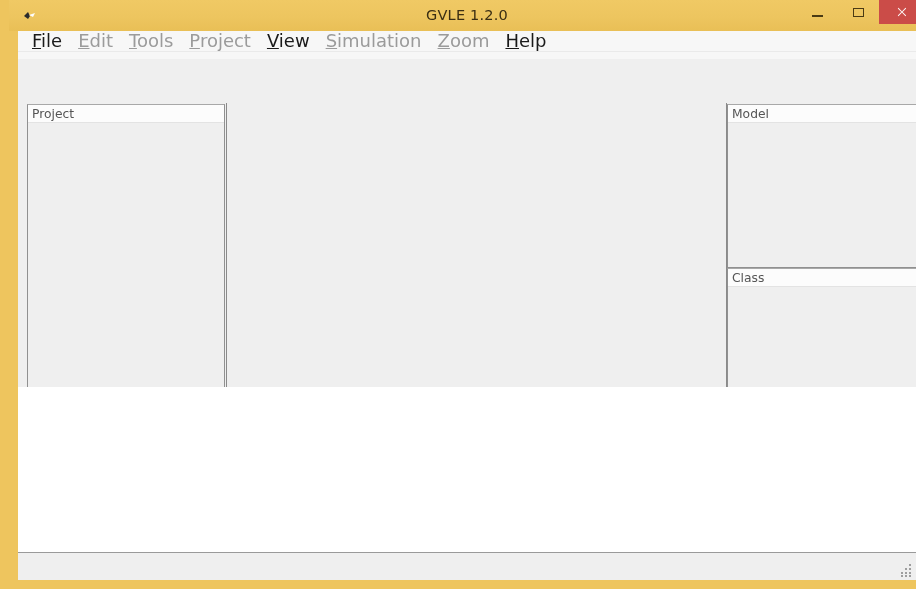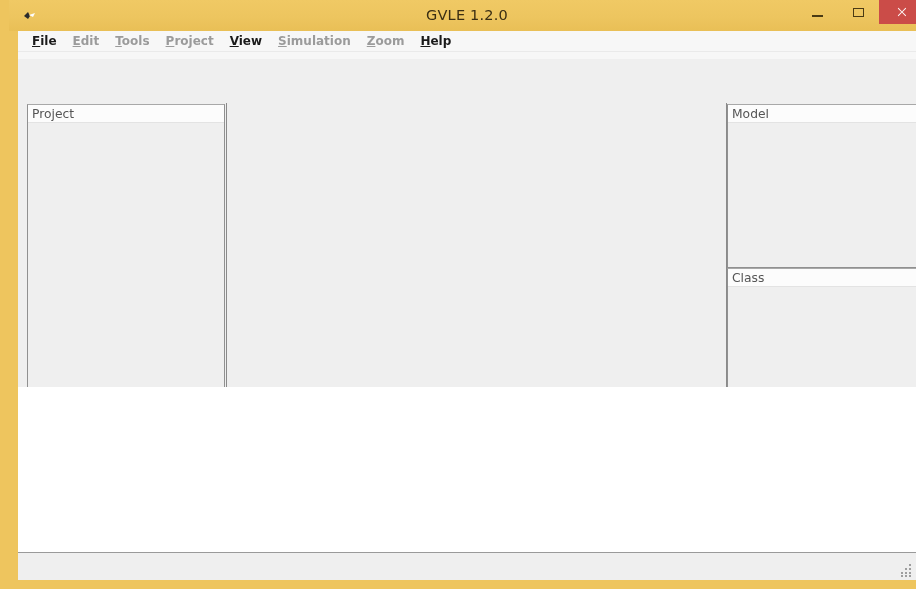--- a/index.html
+++ b/index.html
@@ -113,26 +113,25 @@
     width: 898px;
     height: 21px;
     background: #f7f7f7;
     border-bottom: 1px solid #eaeaea;
     display: flex;
     align-items: center;
     padding-left: 6px;
     box-sizing: border-box;
   }
   .menu-item {
-    font-size: 12px;
+    font-size: 18px;
     color: #1a1a1a;
     padding: 1px 8px 1px 8px;
     white-space: nowrap;
     line-height: 16px;
-    font-weight: bold;
   }
   .menu-item.disabled {
     color: #9b9b9b;
   }
   .menu-item .mn {
     text-decoration: underline;
   }
 
   
   .toolbar {

